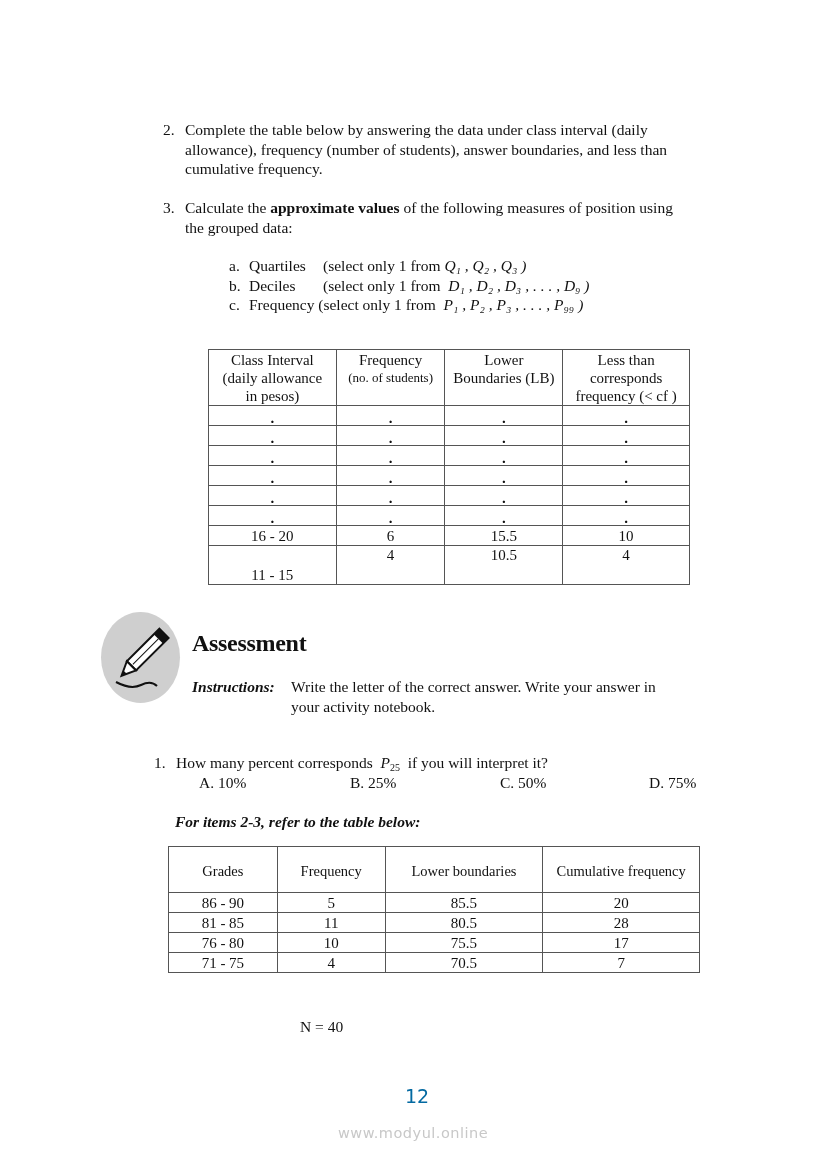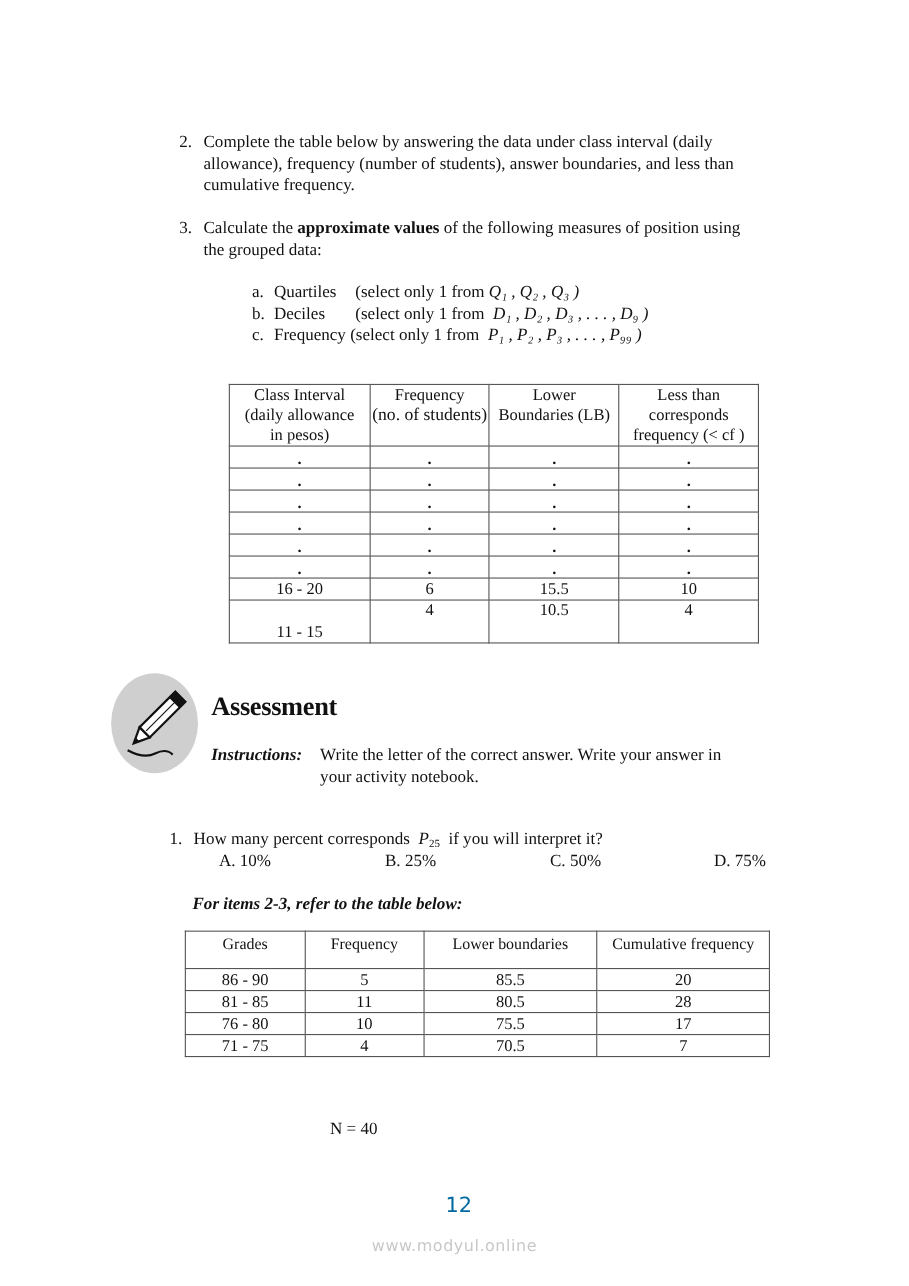--- a/index.html
+++ b/index.html
@@ -17,21 +17,21 @@
   td, th { border: 1px solid #555; text-align: center; padding: 0; font-weight: normal; }
 
   #t1 { left: 208px; top: 349px; width: 482px; font-size: 15px; }
   #t1 th { line-height: 18px; vertical-align: top; height: 54px; padding-top: 1px; }
   #t1 td { height: 19px; line-height: 18px; }
   #t1 td.dot { vertical-align: bottom; line-height: 14px; font-weight: bold; }
   #t1 tr.last td { height: 38px; vertical-align: top; }
   #t1 tr.last td.bottomtext { vertical-align: bottom; }
 
   #t2 { left: 168px; top: 846px; width: 532px; font-size: 15px; }
-  #t2 th { height: 29px; vertical-align: top; padding-top: 4px; line-height: 16px; font-size: 14.5px; }
+  #t2 th { height: 29px; vertical-align: top; padding-top: 16px; line-height: 16px; font-size: 14.5px; }
   #t2 td { height: 19px; line-height: 18px; }
 
   .assess-icon { left: 101px; top: 612px; width: 79px; height: 91px; border-radius: 50%; background: #cfcfcf; }
   .assess-title { left: 192px; top: 630px; font-size: 24px; font-weight: bold; letter-spacing: -0.3px; }
   .page-num { left: 405px; top: 1085px; font-family: "DejaVu Sans", sans-serif; font-size: 19px; color: #0369a1; text-align: right; }
   .watermark { left: 338px; top: 1125px; font-family: "DejaVu Sans", sans-serif; font-size: 14.5px; color: #c8c8c8; letter-spacing: 0.5px; }
 </style>
 </head>
 <body>
 
@@ -69,21 +69,21 @@
     </colgroup>
   <tbody>
       <tr>
     <th>
       <div>Class Interval</div>
       <div>(daily allowance</div>
       <div>in pesos)</div>
     </th>
     <th>
       <div>Frequency</div>
-      <div class="small" style="font-size:16px">(no. of students)</div>
+      <div class="small" style="font-size:13px">(no. of students)</div>
     </th>
     <th>
       <div>Lower</div>
       <div>Boundaries (LB)</div>
     </th>
     <th>
       <div>Less than</div>
       <div>corresponds</div>
       <div>frequency (&lt; cf )</div>
     </th>

